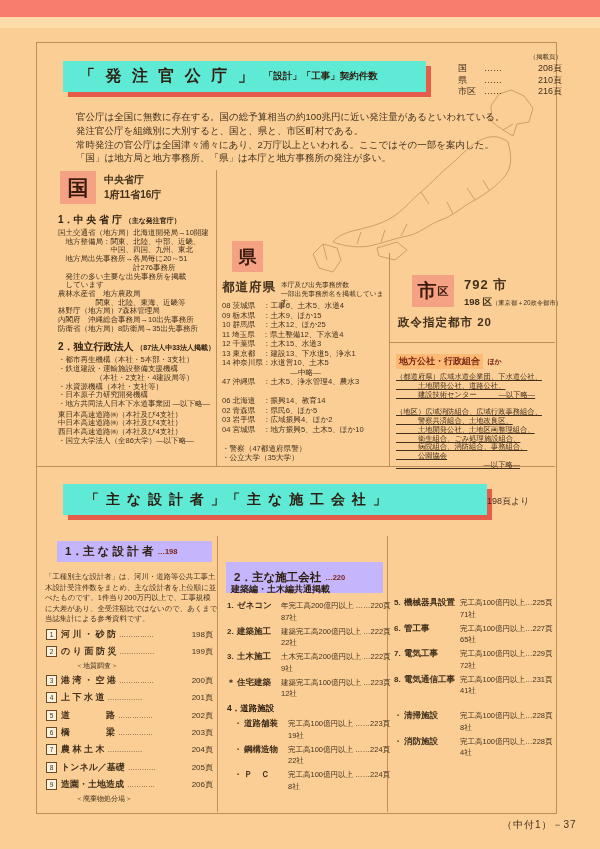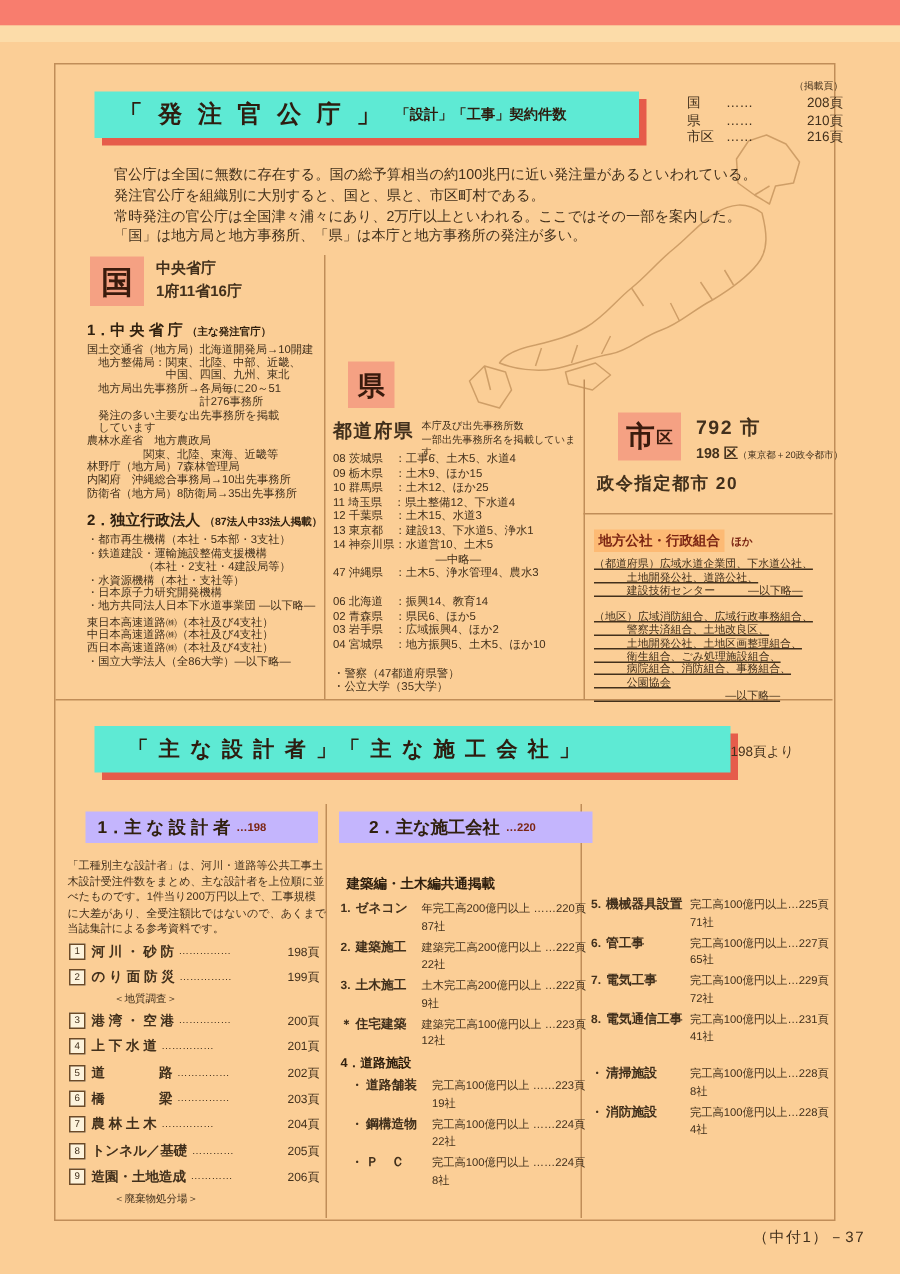--- a/index.html
+++ b/index.html
@@ -65,21 +65,21 @@
 
   .kosha{left:396px;top:350px;width:160px;}
   .kosha-head{display:inline-block;background:#fdba74;color:#7C2614;font-weight:bold;
               font-size:9px;padding:1px 3px;}
   .kosha-suffix{font-size:7px;font-weight:bold;color:#7C2614;}
   .kosha-lines{font-size:7.3px;line-height:8.8px;margin-top:4px;text-decoration:underline;}
   .kosha-line{white-space:pre;min-height:8.8px;}
 
   .colhead{background:#c4b5fd;display:flex;align-items:center;font-weight:bold;color:#30200F;}
   #d-head{left:57px;top:541px;width:147px;height:21px;padding-left:8px;font-size:11.5px;white-space:nowrap;}
-  #c-head{left:226px;top:541px;width:149px;height:21px;padding-left:20px;font-size:11.5px;white-space:nowrap;}
+  #c-head{left:226px;top:562px;width:149px;height:31px;padding-left:8px;font-size:11.5px;white-space:nowrap;}
   .head-ref{font-size:7.5px;color:#7C2614;margin-left:4px;font-weight:bold;}
 
   .d-para{left:45px;top:572px;width:170px;font-size:7.4px;line-height:10.6px;}
   .d-para-line{white-space:pre;min-height:10.6px;}
   .d-items{left:46px;top:629px;width:167px;}
   .d-item{display:flex;align-items:center;height:11px;margin-bottom:6.4px;}
   .d-num{width:9px;height:9px;border:1px solid #6B4A28;background:#FDF3DC;font-size:6.5px;
          display:flex;align-items:center;justify-content:center;margin-right:4px;flex:none;}
   .d-title{font-size:9px;font-weight:bold;white-space:pre;}
   .d-dots{font-size:7px;margin-left:3px;flex:1;overflow:hidden;white-space:nowrap;}

